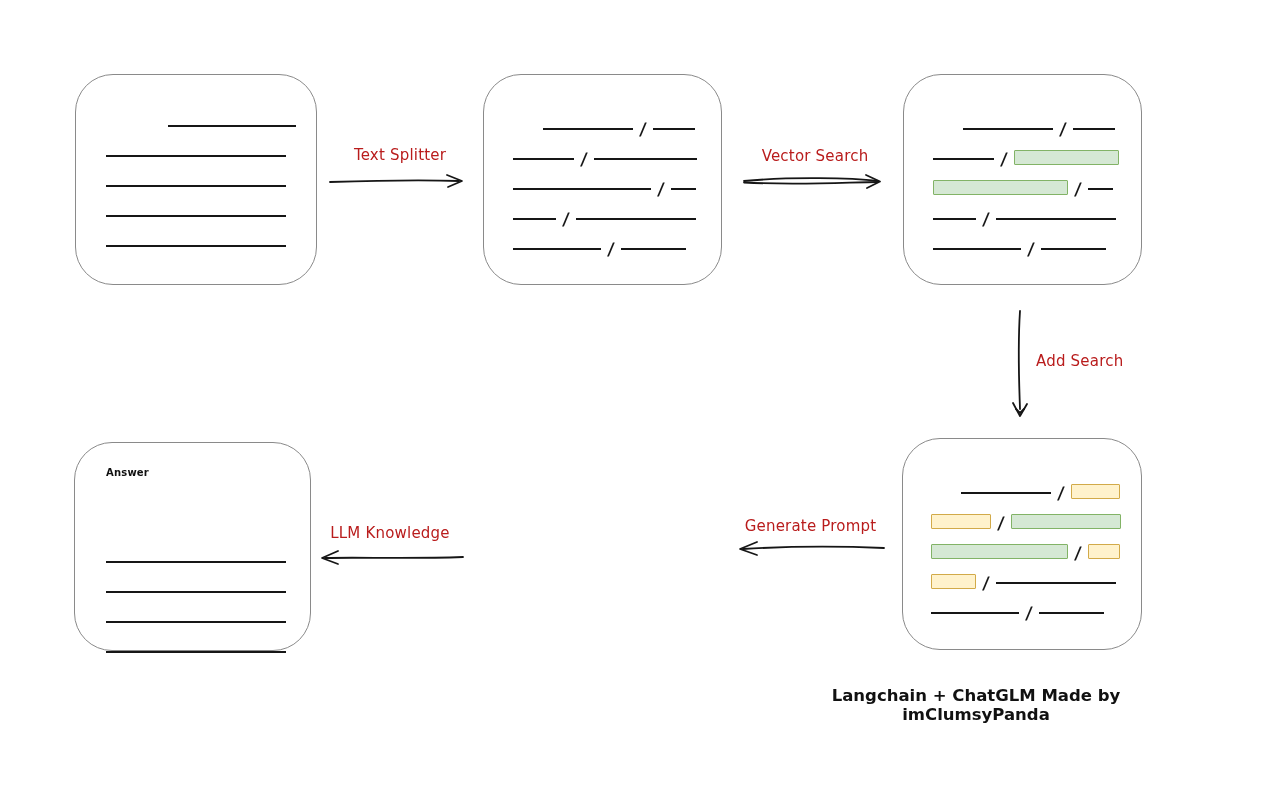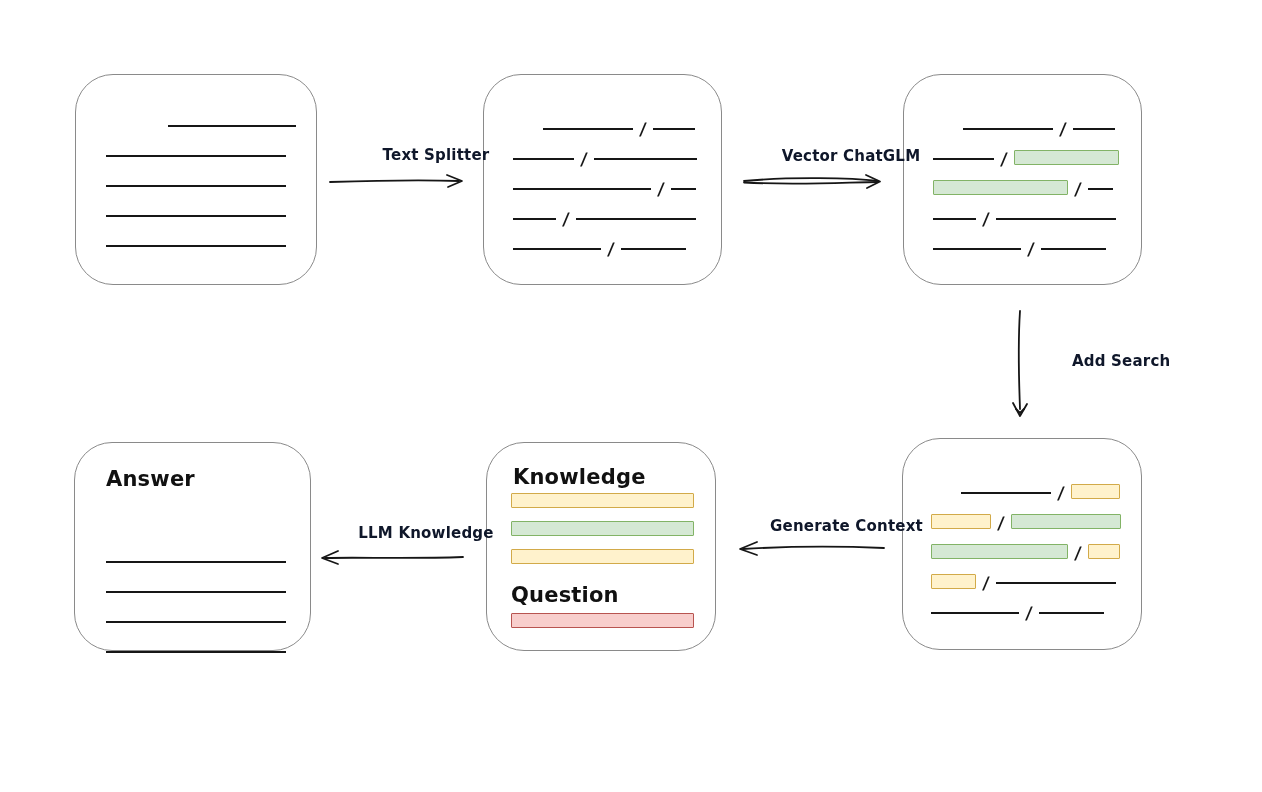--- a/index.html
+++ b/index.html
@@ -34,36 +34,36 @@
   #box-answer .rows{left:31px; top:98px; right:20px;}
 
   .seg-row{height:30px; display:flex; align-items:flex-end; column-gap:7px;}
   .seg-line{height:0; border-bottom:2px solid var(--ink); margin-bottom:8px;}
   .seg-box{height:15px; border:1.5px solid; margin-bottom:3px; border-radius:1px;}
   .seg-box.green{background:var(--green-fill); border-color:var(--green-border);}
   .seg-box.yellow{background:var(--yellow-fill); border-color:var(--yellow-border);}
   .slash{display:inline-block; font-size:17px; font-weight:600; line-height:14px;
          margin-bottom:2px; transform:skewX(-6deg); color:var(--ink);}
 
-  .box-label{position:absolute; font-size:21px; font-weight:600; color:#111; letter-spacing:.2px;}
+  .box-label{position:absolute; font-size:10px; font-weight:600; color:#111; letter-spacing:.2px;}
   #answer-label{left:31px; top:24px;}
   #knowledge-label{left:26px; top:22px;}
   #question-label{left:24px; top:140px;}
 
   #prompt-bars-knowledge{position:absolute; left:24px; top:50px;}
   #prompt-bars-question{position:absolute; left:24px; top:170px;}
   .bar{width:183px; height:15px; border:1.5px solid; border-radius:1px; margin-top:13px;}
   #prompt-bars-knowledge .bar:first-child{margin-top:0;}
   #prompt-bars-question .bar:first-child{margin-top:0;}
   .bar.yellow{background:var(--yellow-fill); border-color:var(--yellow-border);}
   .bar.green{background:var(--green-fill); border-color:var(--green-border);}
   .bar.red{background:var(--red-fill); border-color:var(--red-border);}
 
-  .arrow-label{position:absolute; font-size:15px; font-weight:700; color:#0f172a;
-               text-align:center; letter-spacing:.2px; white-space:nowrap;margin-left:36px;}
+  .arrow-label{position:absolute; font-size:15px; font-weight:400; color:#b91c1c;
+               text-align:center; letter-spacing:.2px; white-space:nowrap;}
   #label-text-splitter{left:330px; top:146px; width:140px;}
   #label-vector-search{left:740px; top:147px; width:150px;}
   #label-add-context{left:1036px; top:352px; text-align:left;}
   #label-generate-prompt{left:733px; top:517px; width:155px;}
   #label-llm-response{left:320px; top:524px; width:140px;}
 
   .arrow-svg{position:absolute; overflow:visible;}
   #arrow-text-splitter{left:328px; top:168px;}
   #arrow-vector-search{left:742px; top:168px;}
   #arrow-add-context{left:1004px; top:309px;}
@@ -185,55 +185,43 @@
           <div class="seg-line" style="width: 120px;"></div>
         </div>
         <div class="seg-row">
           <div class="seg-line" style="width: 88px;"></div>
           <span class="slash">/</span>
           <div class="seg-line" style="width: 65px;"></div>
         </div>
       </div>
   </div>
 
-  <div class="box" id="box-prompt">
-    <div class="box-label" id="knowledge-label">Knowledge</div>
-    <div id="prompt-bars-knowledge">
-        <div class="bar yellow"></div>
-        <div class="bar green"></div>
-        <div class="bar yellow"></div>
-      </div>
-    <div class="box-label" id="question-label">Question</div>
-    <div id="prompt-bars-question">
-        <div class="bar red"></div>
-      </div>
-  </div>
 
   <div class="box" id="box-answer">
     <div class="box-label" id="answer-label">Answer</div>
     <div class="rows">
         <div class="seg-row">
           <div class="seg-line" style="width: 180px;"></div>
         </div>
         <div class="seg-row">
           <div class="seg-line" style="width: 180px;"></div>
         </div>
         <div class="seg-row">
           <div class="seg-line" style="width: 180px;"></div>
         </div>
         <div class="seg-row">
           <div class="seg-line" style="width: 180px;"></div>
         </div>
       </div>
   </div>
 
   <div class="arrow-label" id="label-text-splitter">Text Splitter</div>
-  <div class="arrow-label" id="label-vector-search">Vector ChatGLM</div>
+  <div class="arrow-label" id="label-vector-search">Vector Search</div>
   <div class="arrow-label" id="label-add-context">Add Search</div>
-  <div class="arrow-label" id="label-generate-prompt">Generate Context</div>
+  <div class="arrow-label" id="label-generate-prompt">Generate Prompt</div>
   <div class="arrow-label" id="label-llm-response">LLM Knowledge</div>
 
   <svg class="arrow-svg" id="arrow-text-splitter" width="145" height="26">
     <path d="M2 14 C 50 12.5, 100 12, 131 13"></path>
     <polyline points="119,7 134,13 120,19"></polyline>
   </svg>
 
   <svg class="arrow-svg" id="arrow-vector-search" width="148" height="26">
     <path d="M2 13 C 50 8.5, 110 10, 136 13"></path>
     <path d="M2 14.5 C 60 17.5, 110 14, 136 14"></path>
@@ -249,14 +237,15 @@
   <svg class="arrow-svg" id="arrow-generate-prompt" width="150" height="26">
     <path d="M148 12 C 90 9.5, 40 11, 7 13"></path>
     <polyline points="21,6 4,13 21,19"></polyline>
   </svg>
 
   <svg class="arrow-svg" id="arrow-llm-response" width="147" height="26">
     <path d="M145 12 C 90 14, 40 12, 7 13"></path>
     <polyline points="20,6 4,13 20,19"></polyline>
   </svg>
 
+  <div id="footer-credit">Langchain + ChatGLM Made by imClumsyPanda</div>
 
 </div>
 
 </body></html>

